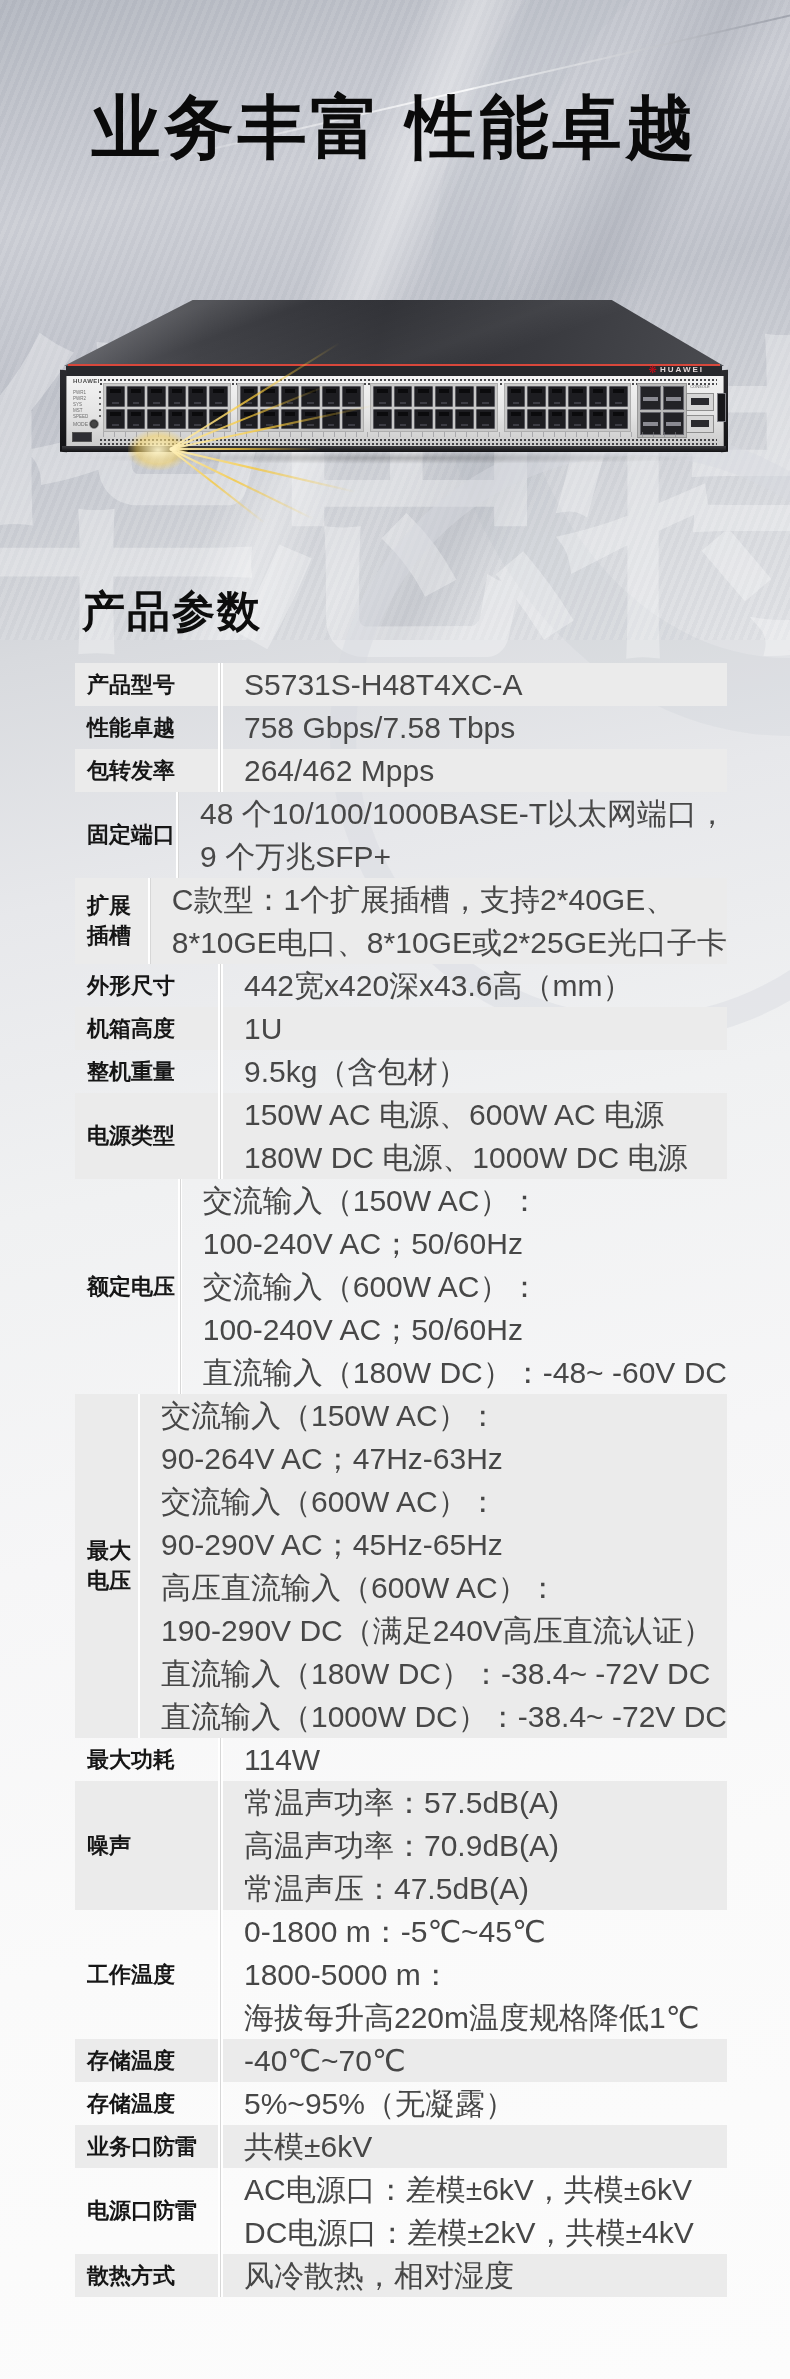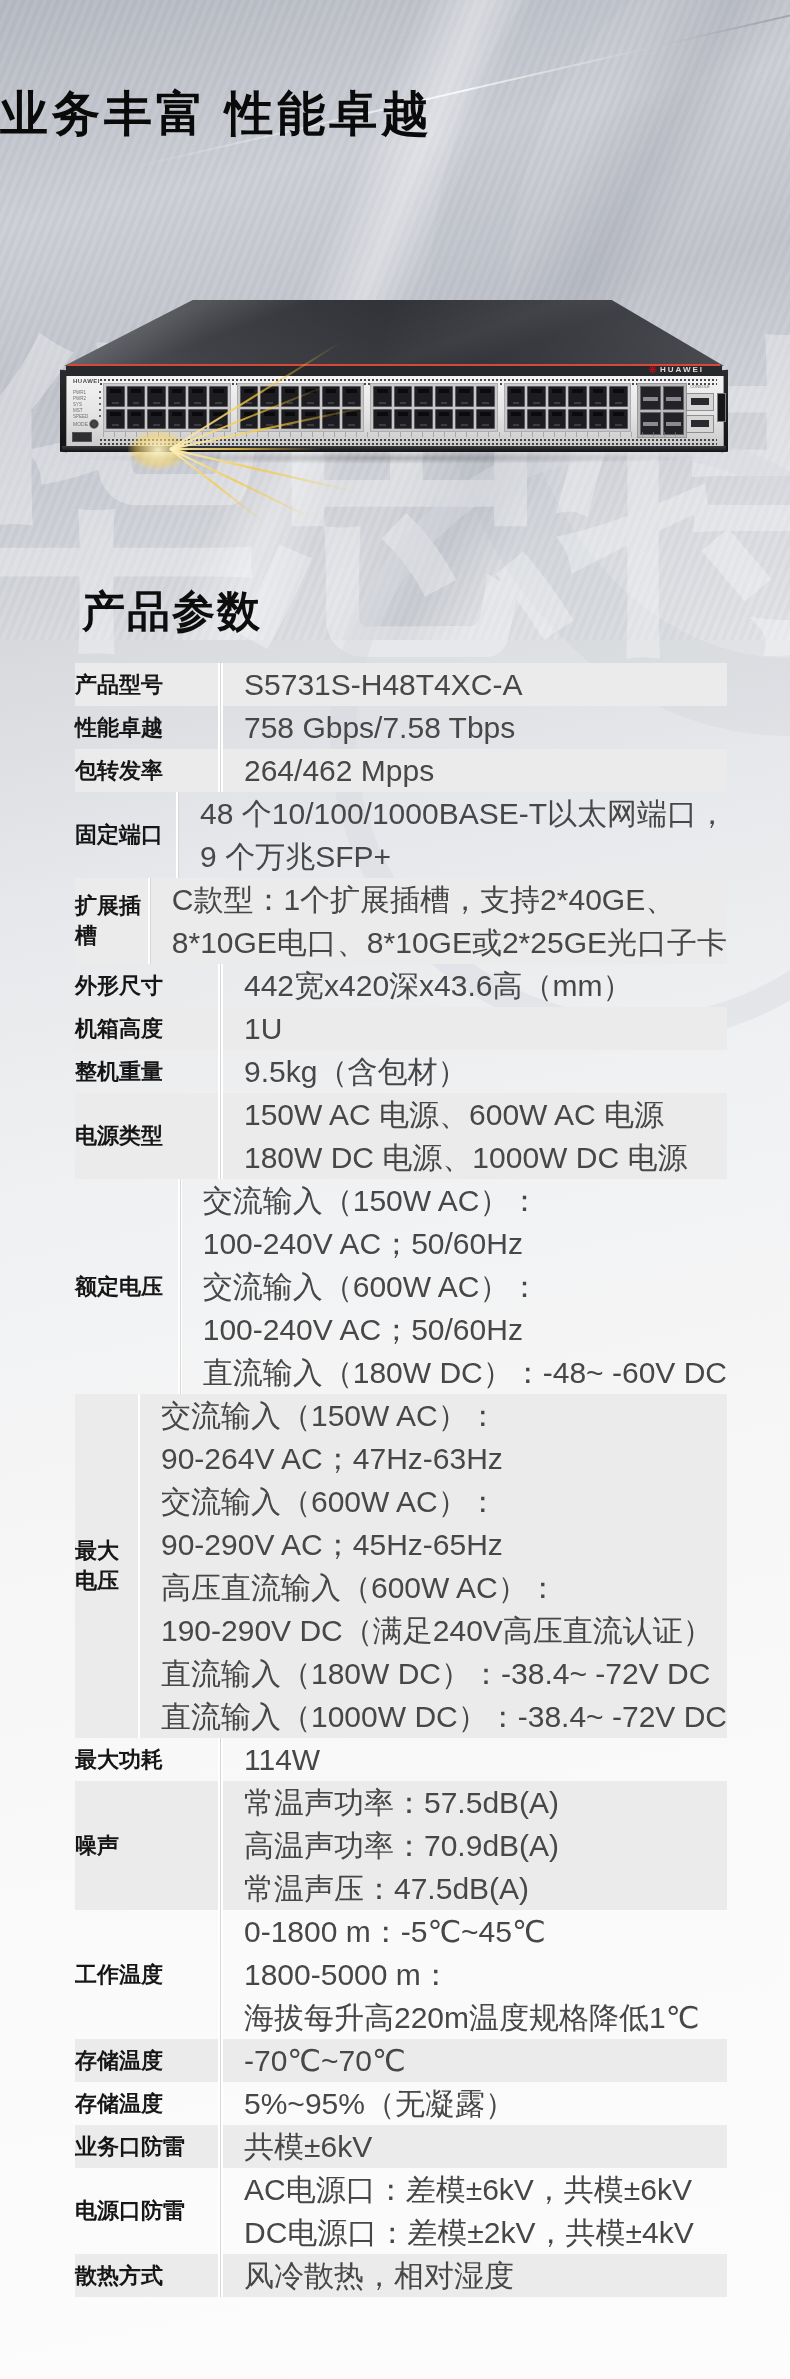--- a/index.html
+++ b/index.html
@@ -14,22 +14,22 @@
       repeating-linear-gradient(112deg, rgba(255,255,255,.06) 0 4px, rgba(150,155,168,.06) 4px 8px);}
   .diag-line{position:absolute;width:980px;height:2px;left:120px;top:56px;transform:rotate(-13deg);
     background:linear-gradient(90deg,transparent,rgba(255,255,255,.85) 35%,rgba(110,115,128,.45) 70%,transparent);}
   .wm-circle{position:absolute;left:430px;top:-140px;width:560px;height:720px;border-radius:50%;
     border:78px solid rgba(170,175,186,.10);}
   .wm-text{position:absolute;left:-70px;top:330px;font-size:330px;font-weight:bold;white-space:nowrap;
     color:rgba(255,255,255,.30);letter-spacing:-14px;line-height:1;pointer-events:none;}
   .bg-arc{position:absolute;left:330px;top:430px;width:560px;height:560px;border-radius:50%;
     border:26px solid rgba(214,217,224,.45);}
 
-  .page-title{position:absolute;left:0;top:82px;width:790px;
-    font-size:48px;font-weight:800;letter-spacing:4px;color:#0a0a0a;}
+  .page-title{position:absolute;left:0;top:82px;width:790px;text-align:center;
+    font-size:69px;font-weight:800;letter-spacing:4px;color:#0a0a0a;}
 
   
   .device{position:absolute;left:58px;top:294px;width:672px;height:170px;}
   .d-top{position:absolute;left:6px;top:6px;width:660px;height:66px;
     clip-path:polygon(19.5% 0,83% 0,100% 100%,0 100%);
     background:linear-gradient(105deg,#5c5d63 0%,#404146 22%,#2f3035 48%,#393a3f 72%,#4a4b50 100%);}
   .d-top::after{content:"";position:absolute;inset:0;
     background:linear-gradient(160deg,rgba(255,255,255,.10) 0 18%,transparent 30%,rgba(255,255,255,.05) 60%,transparent 70%);}
   .d-redline{position:absolute;left:10px;top:70px;width:652px;height:2px;background:#d8473b;}
   .d-darkband{position:absolute;left:8px;top:72px;width:656px;height:10px;background:#27282c;}
@@ -83,21 +83,21 @@
   .fiber .glow{position:absolute;right:52px;top:10px;width:60px;height:40px;
     background:radial-gradient(ellipse,rgba(255,245,200,.95),rgba(255,215,90,.5) 50%,transparent 75%);}
 
   .section-title{position:absolute;left:82px;top:583px;font-size:43px;font-weight:800;
     letter-spacing:2px;color:#0d0d0d;}
 
   
   .spec-table{position:absolute;left:75px;top:663px;width:652px;}
   .row{display:flex;align-items:stretch;}
   .row:nth-child(odd){background:#ebebeb;}
-  .cell-label{width:143px;display:flex;align-items:center;padding-left:0;box-sizing:border-box;
+  .cell-label{width:143px;display:flex;align-items:center;padding-left:12px;box-sizing:border-box;
     font-size:22px;font-weight:bold;color:#161616;}
   .divider{width:5px;background:linear-gradient(90deg,#ffffff 0 2px,#d7d7d7 2px 3px,#ffffff 3px 5px);}
   .cell-value{flex:1;padding:0 0 0 21px;font-size:30px;color:#474747;display:flex;flex-direction:column;justify-content:center;}
   .line{line-height:43px;white-space:nowrap;}
 </style>
 </head>
 <body>
 
 <div class="canvas">
 
@@ -351,21 +351,21 @@
         <div class="cell-value">
           <div class="line">0-1800 m：-5℃~45℃</div>
           <div class="line">1800-5000 m：</div>
           <div class="line">海拔每升高220m温度规格降低1℃</div>
         </div>
       </div>
       <div class="row">
         <div class="cell-label">存储温度</div>
         <div class="divider"></div>
         <div class="cell-value">
-          <div class="line">-70℃~70℃</div>
+          <div class="line">-40℃~70℃</div>
         </div>
       </div>
       <div class="row">
         <div class="cell-label">存储温度</div>
         <div class="divider"></div>
         <div class="cell-value">
           <div class="line">5%~95%（无凝露）</div>
         </div>
       </div>
       <div class="row">

